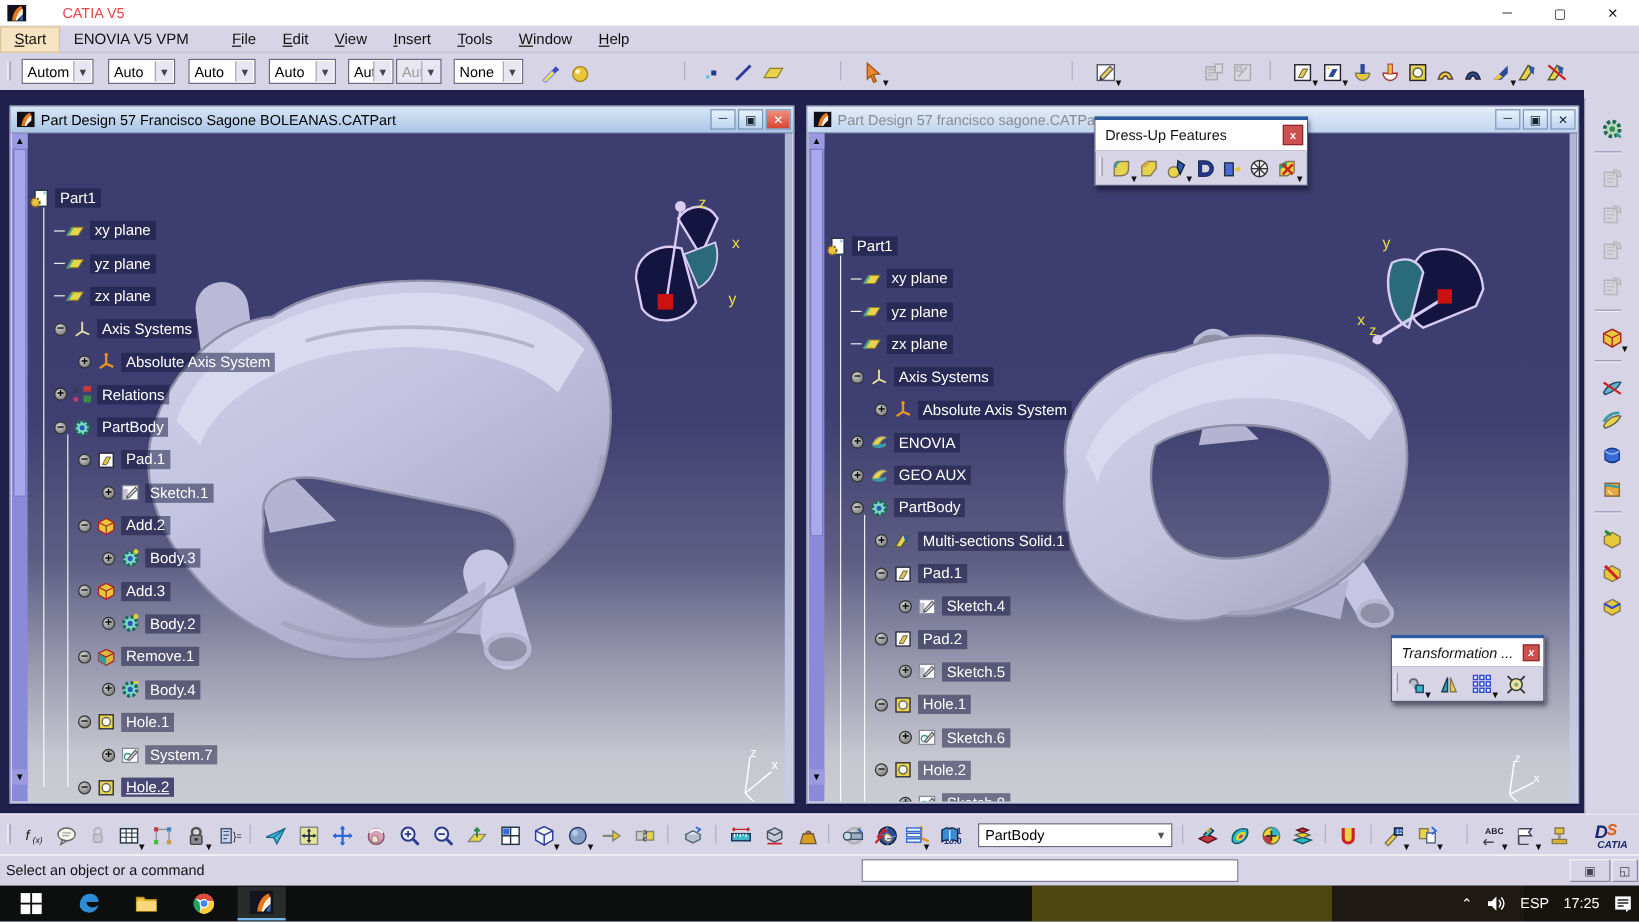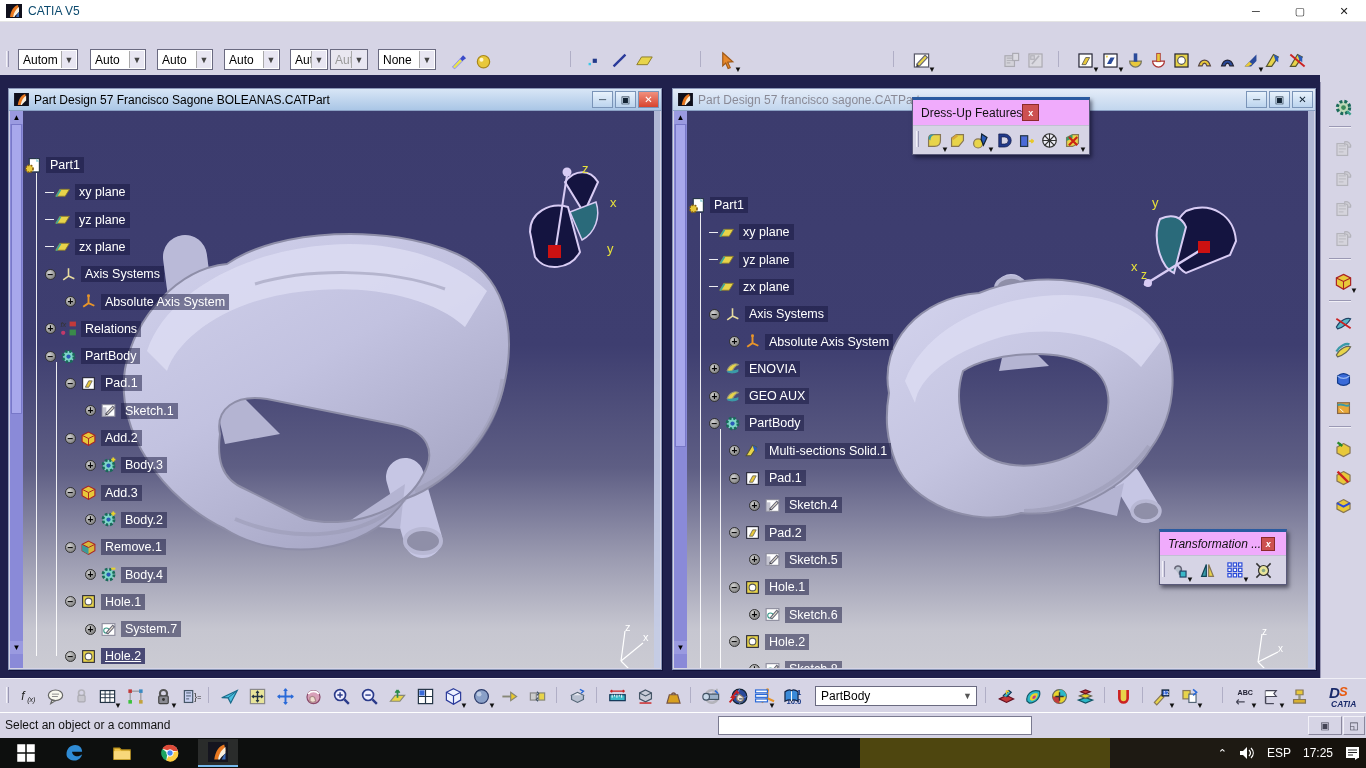--- a/index.html
+++ b/index.html
@@ -2,21 +2,21 @@
 <html><head>
 <meta charset="utf-8">
 <style>
   * { margin:0; padding:0; box-sizing:border-box; }
   html,body { width:1366px; height:768px; overflow:hidden; font-family:"Liberation Sans",sans-serif; }
   #app { position:relative; width:1366px; height:768px; background:#d6d4e5; }
 
   
   .titlebar { position:absolute; left:0; top:0; width:1366px; height:22px; background:#ffffff; display:flex; align-items:center; border-bottom:1px solid #e4e4e4;}
   .titlebar .appicon { width:16px; height:14px; margin:0 6px 0 6px; }
-  .titlebar .title { font-size:12px; color:#0c4a6e; }
+  .titlebar .title { font-size:12px; color:#ef4444;margin-left:24px; }
   .winctl { position:absolute; right:0; top:0; height:22px; display:flex; }
   .winctl .wbtn { width:44px; height:22px; display:flex; align-items:center; justify-content:center; font-size:11px; color:#222; }
 
   
   .menubar { position:absolute; left:0; top:22px; width:1366px; height:22px; background:#d6d4e5; display:flex; align-items:center; font-size:12.5px; border-bottom:1px solid #c2c0d4;}
   .menuitem { padding:3px 11px; color:#111; white-space:nowrap; }
   .menuitem.active { background:#f6e3c1; border:1px solid #d8c49a; }
   .menuitem u { text-decoration:underline; }
 
   
@@ -55,21 +55,21 @@
   .texp { width:11px; height:11px; border-radius:50%; background:radial-gradient(circle at 35% 30%,#cfcfcf,#6e6e6e); border:1px solid #333; color:#000; font-size:10px; line-height:9px; text-align:center; margin-right:4px; flex:none; font-weight:bold;}
   .ticn { width:17px; height:17px; margin-right:4px; flex:none; }
   .ticn svg { width:17px; height:17px; }
   .tlabel { color:#fff; font-size:12.5px; background:rgba(22,22,62,.5); padding:1px 4px; white-space:nowrap; }
   .tlabel.sel { text-decoration:underline; background:rgba(40,40,92,.8); }
   .trunk { position:absolute; width:1px; background:rgba(255,255,255,.9); z-index:5;}
   .stub { width:9px; height:1px; background:rgba(255,255,255,.9); flex:none; }
 
   
   .float { position:absolute; background:#d6d4e5; border:1px solid #5a5a7a; border-top:3px solid #2a5aa0; box-shadow:2px 3px 4px rgba(0,0,20,.5); z-index:20;}
-  .float .fhead { height:26px; display:flex; align-items:center; background:#f0abfc; padding:0 3px 0 8px; border-bottom:1px solid #c2c0d4;}
+  .float .fhead { height:26px; display:flex; align-items:center; justify-content:space-between; background:#ffffff; padding:0 3px 0 8px; border-bottom:1px solid #c2c0d4;}
   .float .fhead .ftitle { font-size:12px; color:#111; white-space:nowrap; overflow:hidden;}
   .fclose { width:17px; height:17px; background:#cd5050; border:1px solid #8a2a2a; color:#fff; font-size:9px; font-weight:bold; display:flex; align-items:center; justify-content:center; }
   .frow { position:relative; height:28px; }
 
   
   .rbar { position:absolute; right:0; top:82px; width:46px; height:596px; background:#d6d4e5; border-left:1px solid #9a98b4; z-index:15;}
   .rbar .tbi { left:11px; }
   .hsep { position:absolute; left:8px; width:22px; height:1px; background:#9a98b4; box-shadow:0 1px 0 #f0eff6;}
 
   
@@ -106,20 +106,31 @@
         <path d="M10,13 C11,10 12,9 13,8 L13,13Z" fill="#3a6ab8"></path>
       </svg>
     <span class="title">CATIA V5</span>
     <div class="winctl">
       <div class="wbtn">─</div>
       <div class="wbtn">▢</div>
       <div class="wbtn">✕</div>
     </div>
   </div>
 
+  <div class="menubar" id="menubar">
+      <div class="menuitem active"><u>S</u>tart</div>
+      <div class="menuitem" style="margin-right: 14px;">ENOVIA V5 VPM</div>
+      <div class="menuitem"><u>F</u>ile</div>
+      <div class="menuitem"><u>E</u>dit</div>
+      <div class="menuitem"><u>V</u>iew</div>
+      <div class="menuitem"><u>I</u>nsert</div>
+      <div class="menuitem"><u>T</u>ools</div>
+      <div class="menuitem"><u>W</u>indow</div>
+      <div class="menuitem"><u>H</u>elp</div>
+    </div>
 
   <div class="toolbar" id="toptoolbar">
     <div class="grip" style="left:6px"></div>
     <div class="sepline" style="left:570px"></div>
     <div class="sepline" style="left:700px"></div>
     <div class="sepline" style="left:893px"></div>
     <div class="sepline" style="left:1058px"></div>
   <div class="combo" style="left: 18px; width: 60px;">
         <span>Autom</span>
         <span class="arr">▼</span>

